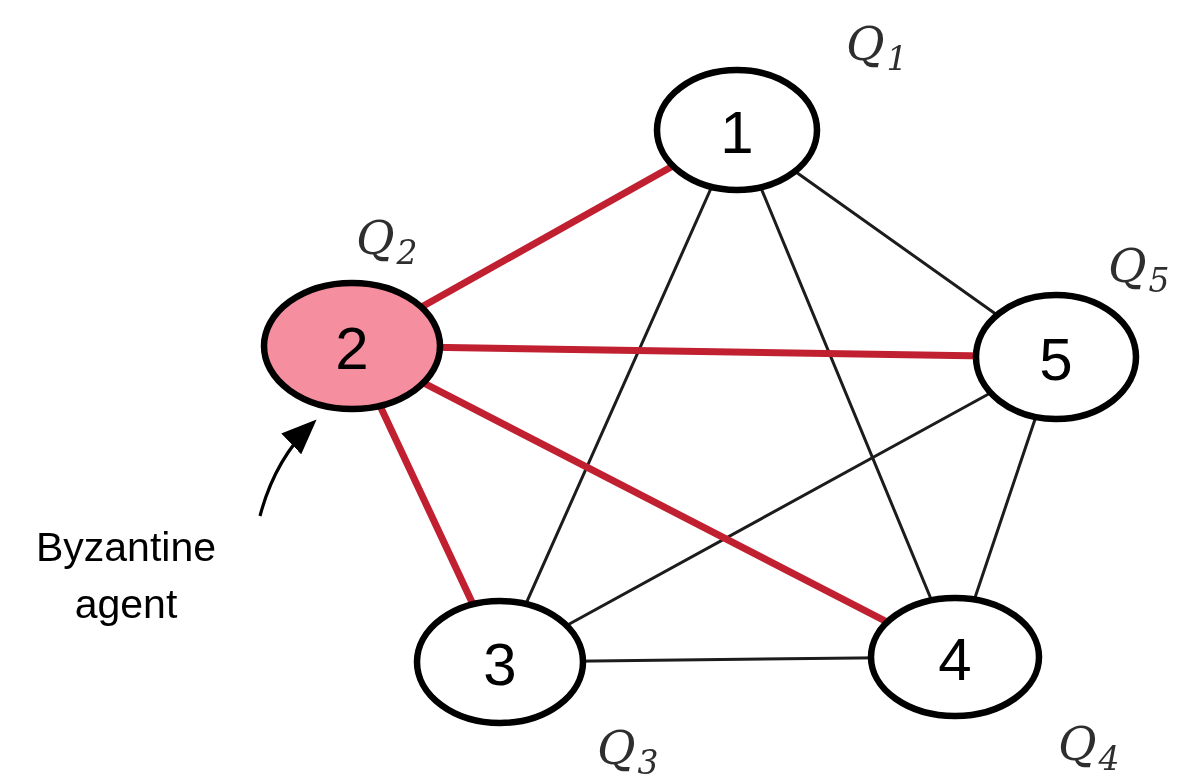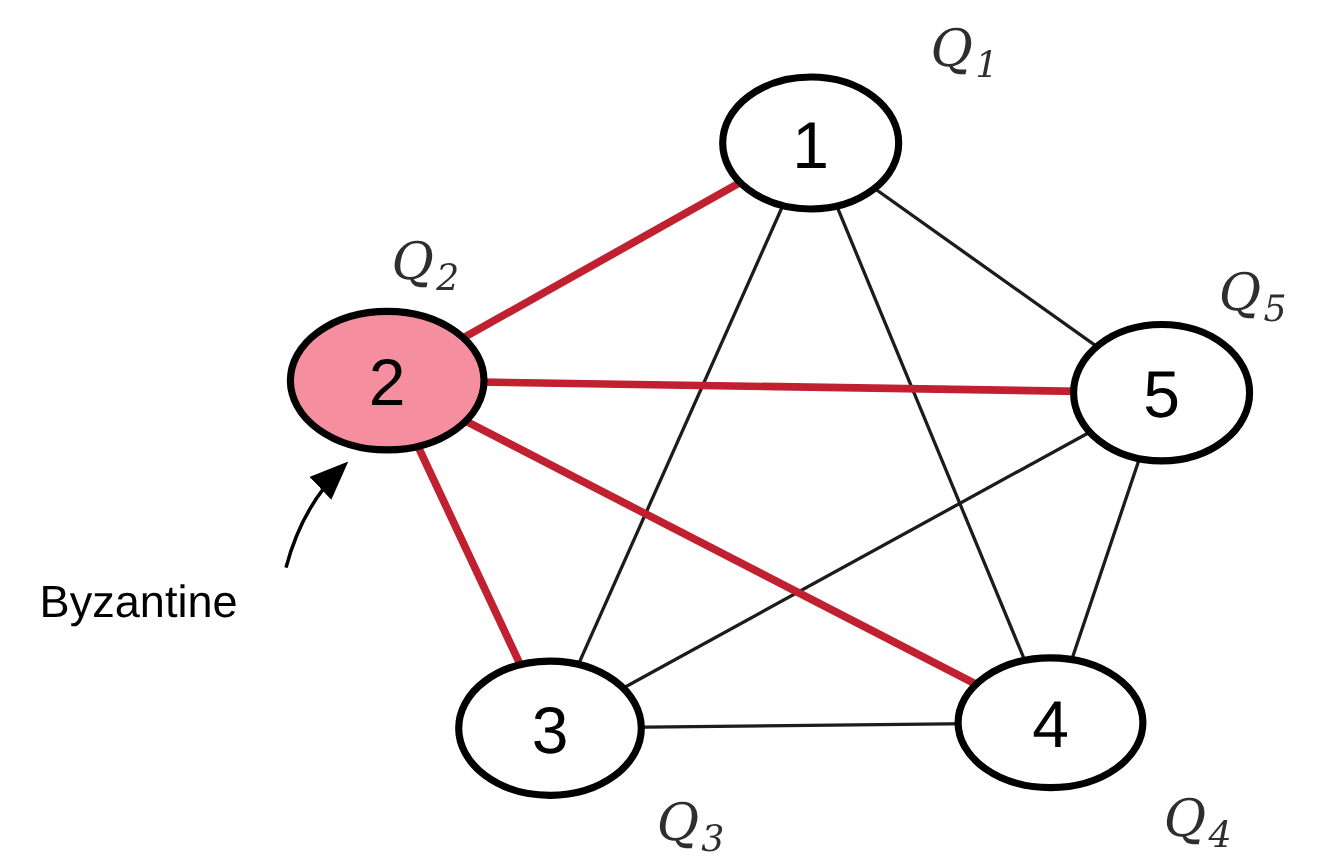--- a/index.html
+++ b/index.html
@@ -93,15 +93,16 @@
         <text x="356" y="254" font-size="47" fill="#2e2e2e" class="q-label">Q<tspan dy="10" dx="2" font-size="33">2</tspan></text>
         <text x="597" y="764" font-size="47" fill="#2e2e2e" class="q-label">Q<tspan dy="10" dx="2" font-size="33">3</tspan></text>
         <text x="1058" y="760" font-size="47" fill="#2e2e2e" class="q-label">Q<tspan dy="10" dx="2" font-size="33">4</tspan></text>
         <text x="1108" y="282" font-size="47" fill="#2e2e2e" class="q-label">Q<tspan dy="10" dx="2" font-size="33">5</tspan></text>
       </g>
     <path id="annotation-arrow" fill="none" marker-end="url(#arrowhead)" d="M 260 516 C 270 478 287 448 312 424" stroke="#000000" stroke-width="3.2"></path>
   </svg>
 
   <div class="byz-label">
     <div>Byzantine</div>
+    <div>agent</div>
   </div>
 
 </div>
 
 </body></html>

